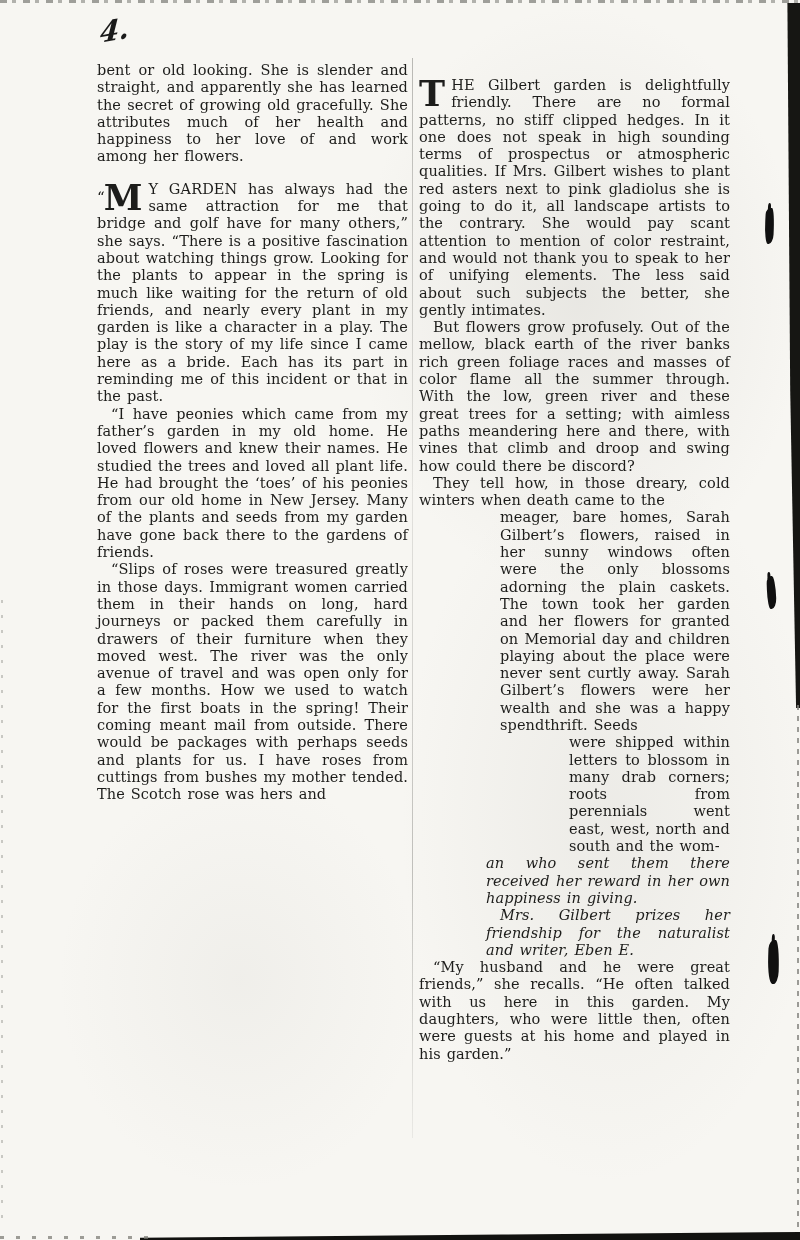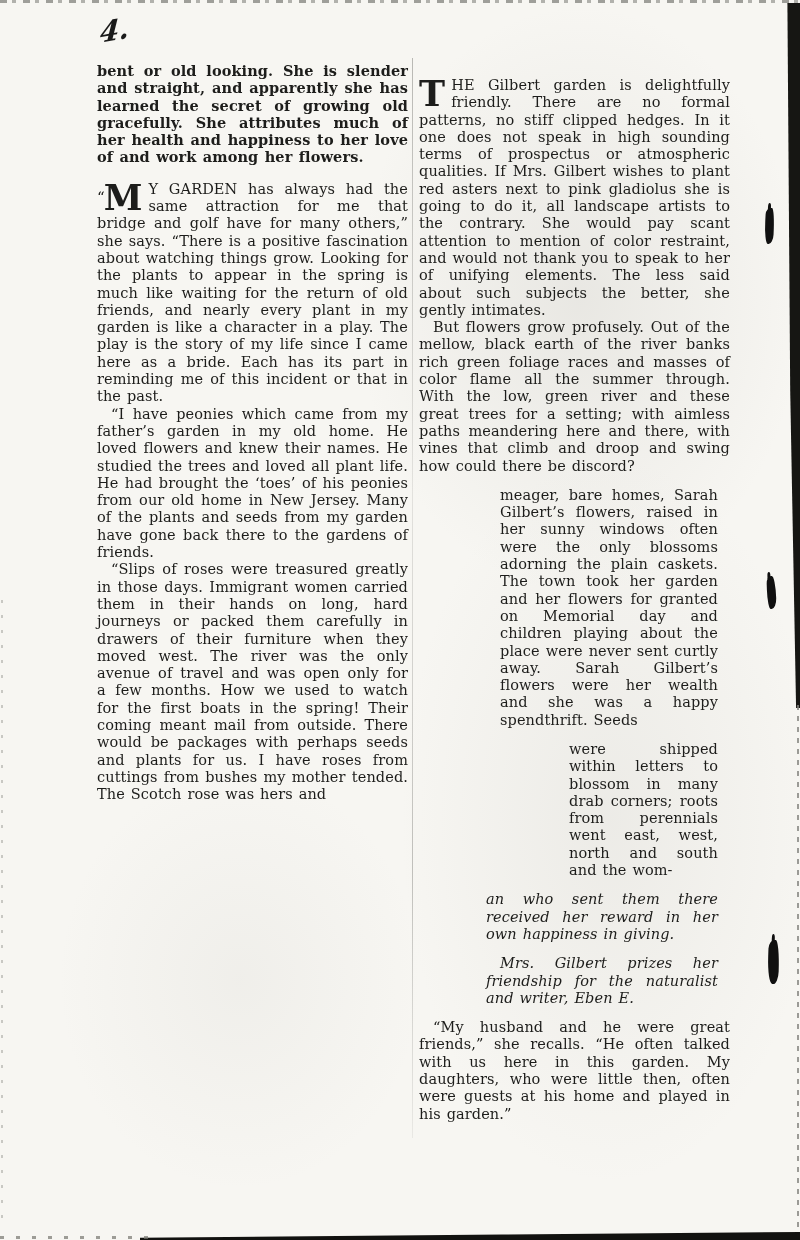--- a/index.html
+++ b/index.html
@@ -33,26 +33,26 @@
   .col-divider{
     position:absolute;left:412px;top:58px;width:1px;height:1080px;
     background:linear-gradient(180deg,rgba(110,110,105,.45),rgba(110,110,105,.15) 40%,rgba(110,110,105,.4) 75%,rgba(110,110,105,.1));
   }
   .para{
     margin:0;
     font-size:14.5px;line-height:17.3px;
     text-align:justify;text-indent:14px;
     letter-spacing:.1px;word-spacing:1.2px;
   }
-  .para.no-indent{text-indent:0;font-weight:bold;}
+  .para.no-indent{text-indent:0;}
   .para.dropcap{text-indent:0;margin-top:15px;}
   .dcwrap{float:left;margin:3px 6px 0 0;}
   .dc-quote{font-size:15px;vertical-align:8px;letter-spacing:-1px;}
   .dc{font-size:35px;line-height:28px;font-weight:bold;}
-  .wrap-block{margin:12px;font-size:14.5px;line-height:17.3px;text-align:justify;letter-spacing:.1px;word-spacing:1.2px;text-indent:0;}
+  .wrap-block{margin:0;font-size:14.5px;line-height:17.3px;text-align:justify;letter-spacing:.1px;word-spacing:1.2px;text-indent:0;}
   .wrap-1{margin-left:81px;}
   .wrap-2{margin-left:150px;}
   .wrap-3{margin-left:67px;font-style:italic;}
   .wrap-3.first-indent{text-indent:14px;}
   
   .right-strip{
     position:absolute;top:3px;right:0;width:14px;height:705px;
     background:#161613;
     clip-path:polygon(10% 0,100% 0,100% 100%,72% 100%,30% 55%);
   }
@@ -115,20 +115,21 @@
   </div>
 
   <div class="col right">
 
     <p class="para dropcap">
       <span class="dcwrap"><span class="dc">T</span></span><span>HE Gilbert garden is delightfully friendly. There are no formal patterns, no stiff clipped hedges. In it one does not speak in high sounding terms of prospectus or atmospheric qualities. If Mrs. Gilbert wishes to plant red asters next to pink gladiolus she is going to do it, all landscape artists to the contrary. She would pay scant attention to mention of color restraint, and would not thank you to speak to her of unifying elements. The less said about such subjects the better, she gently intimates.</span>
     </p>
 
     <p class="para">But flowers grow profusely. Out of the mellow, black earth of the river banks rich green foliage races and masses of color flame all the summer through. With the low, green river and these great trees for a setting; with aimless paths meandering here and there, with vines that climb and droop and swing how could there be discord?</p>
 
+    <p class="para">They tell how, in those dreary, cold winters when death came to the</p>
     <p class="wrap-block wrap-1">meager, bare homes, Sarah Gilbert’s flowers, raised in her sunny windows often were the only blossoms adorning the plain caskets. The town took her garden and her flowers for granted on Memorial day and children playing about the place were never sent curtly away. Sarah Gilbert’s flowers were her wealth and she was a happy spendthrift. Seeds</p>
     <p class="wrap-block wrap-2">were shipped within letters to blossom in many drab corners; roots from perennials went east, west, north and south and the wom-</p>
     <p class="wrap-block wrap-3">an who sent them there received her reward in her own happiness in giving.</p>
     <p class="wrap-block wrap-3 first-indent">Mrs. Gilbert prizes her friendship for the naturalist and writer, Eben E.</p>
 
     <p class="para">“My husband and he were great friends,” she recalls. “He often talked with us here in this garden. My daughters, who were little then, often were guests at his home and played in his garden.”</p>
   </div>
 
 </div>
 

